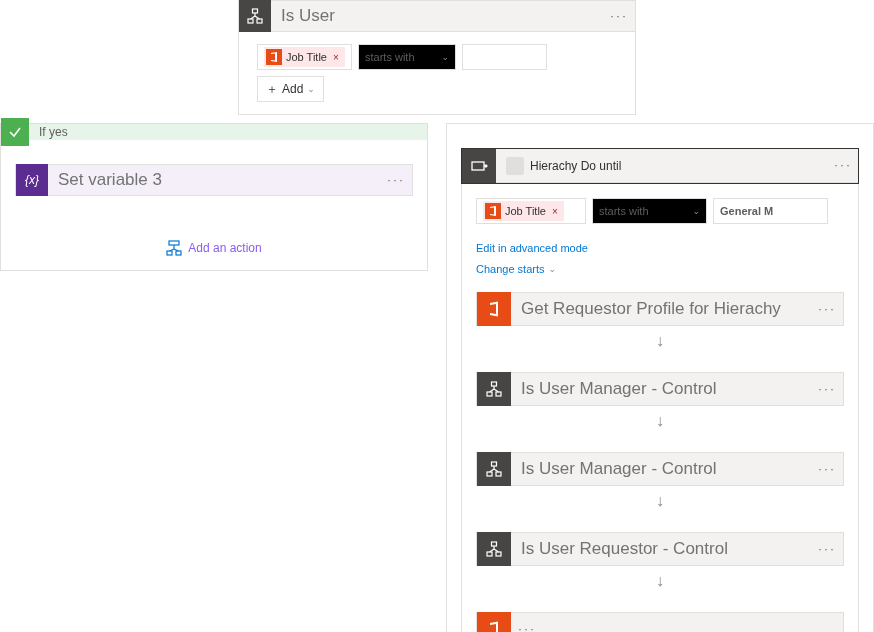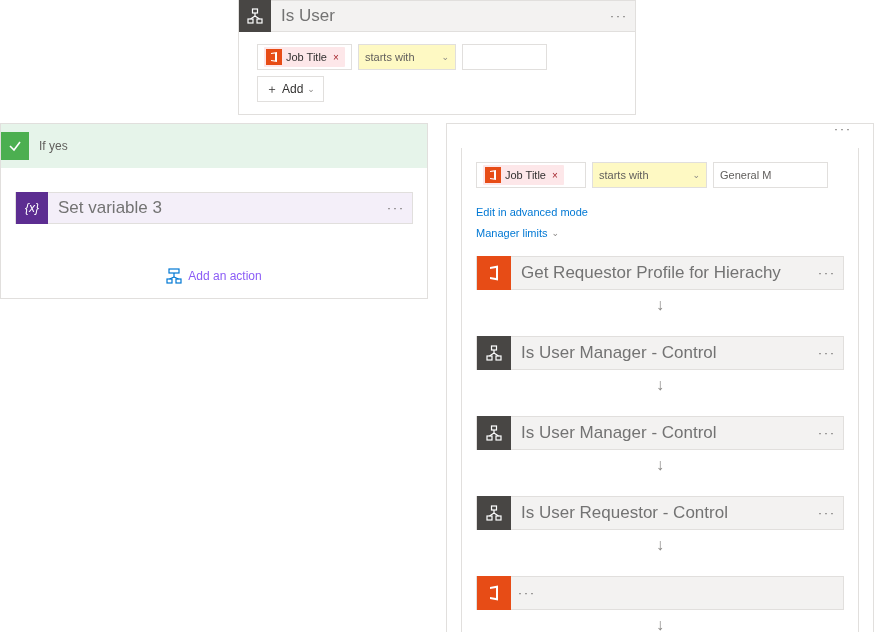--- a/index.html
+++ b/index.html
@@ -40,35 +40,35 @@
     background: #fde7e9; height: 20px; padding: 0 6px 0 2px; font-size: 11px;
     border-radius: 1px; color: #323130;
   }
   .token-pill .t-icon {
     width: 16px; height: 16px; background: #e74c16; display: inline-flex;
     align-items: center; justify-content: center; color:#fff;
   }
   .t-x { color: #a4262c; font-size: 10px; cursor: pointer; margin-left: 2px; }
   .operator {
     display: flex; align-items: center; justify-content: space-between;
-    height: 26px; border: 1px solid #e1dfdd; background: #fef9c3;
+    height: 26px; border: 1px solid #e1dfdd; background: #000000;
     min-width: 98px; padding: 0 6px; font-size: 11px; color: #605e5c; cursor: pointer;
   }
   .chev { font-size: 9px; color: #8a8886; }
   .val-box { height: 26px; border: 1px solid #e1dfdd; background: #fff; min-width: 85px; padding: 0 6px;
     display:flex; align-items:center; font-size:11px; color:#605e5c; }
   .add-btn {
     display: inline-flex; align-items: center; gap: 4px; height: 26px;
     border: 1px solid #e1dfdd; background: #fff; padding: 0 8px; font-size: 12px;
     cursor: pointer; color: #323130;
   }
 
   .branches { display: flex; gap: 18px; align-items: flex-start; }
   .branch { flex: 1; border: 1px solid #e1dfdd; background: #fff; }
-  .branch-header { display: flex; align-items: center; height: 44px; font-size: 12px; }
+  .branch-header { display: flex; align-items: center; height: 16px; font-size: 12px; }
   .branch-header.yes { background: #e6f4ea; }
   .branch-header.no  { background: #fde7e9; }
   .bh-icon { width: 28px; height: 28px; display: flex; align-items: center;
     justify-content: center; color: #fff; }
   .yes .bh-icon { background: #4caf50; }
   .no  .bh-icon { background: #d13438; }
   .bh-label { padding: 0 10px; color: #605e5c; }
   .branch-body { padding: 24px 14px 14px; }
 
   .inner-action { margin: 0 auto; }
@@ -187,48 +187,64 @@
             </svg>
         </span>
         <span>Add an action</span>
       </div>
     </div>
   </div>
 
   <div class="branch">
     <div class="branch-body">
 
+      <div class="do-until-card">
+        <div class="do-until-header">
+          <div class="du-icon">
+            <svg width="18" height="18" viewBox="0 0 18 18">
+                <g stroke="#fff" stroke-width="1.3" fill="none">
+                  <rect x="2" y="5" width="12" height="8"></rect>
+                  <path d="M14 9 L17 9 M15.5 7.5 L17 9 L15.5 10.5"></path>
+                </g>
+              </svg>
+          </div>
+          <div class="du-title">
+            <span class="du-avatar"></span>
+            <span>Hierachy Do until</span>
+          </div>
+        </div>
+      </div>
       <div class="action-menu" style="position:relative; float:right; margin-top:-26px;">···</div>
 
       <div class="do-until-body">
 
         <div class="cond-row">
           <div class="token-box" style="min-width:110px;">
             <span class="token-pill">
               <span class="t-icon">
                 <svg width="10" height="10" viewBox="0 0 10 10">
                     <path d="M2 1 L8 0 L8 10 L2 9 L2 8 L6 8.5 L6 1.5 L2 2 Z" fill="#fff"></path>
                   </svg>
               </span>
               <span>Job Title</span>
               <span class="t-x">×</span>
             </span>
           </div>
           <div class="operator" style="min-width:115px;">
             <span>starts with</span>
             <span class="chev">⌄</span>
           </div>
-          <div class="val-box" style="min-width:115px;">
+          <div class="val-box" style="min-width:115px;font-weight:bold;">
             <span>General M</span>
           </div>
         </div>
 
         <span class="link-text">Edit in advanced mode</span><br>
         <span class="link-text ch">
-          <span>Manager limits</span>
+          <span>Change starts</span>
           <span class="chev">⌄</span>
         </span>
 
         <div class="steps">
 
           <div class="step">
             <div class="action-header orange">
               <div class="action-icon icon-orange">
                 <svg width="16" height="16" viewBox="0 0 16 16">
                     <path d="M4 2 L12 0.5 L12 15.5 L4 14 L4 12 L10 13 L10 3 L4 4 Z" fill="#fff"></path>

